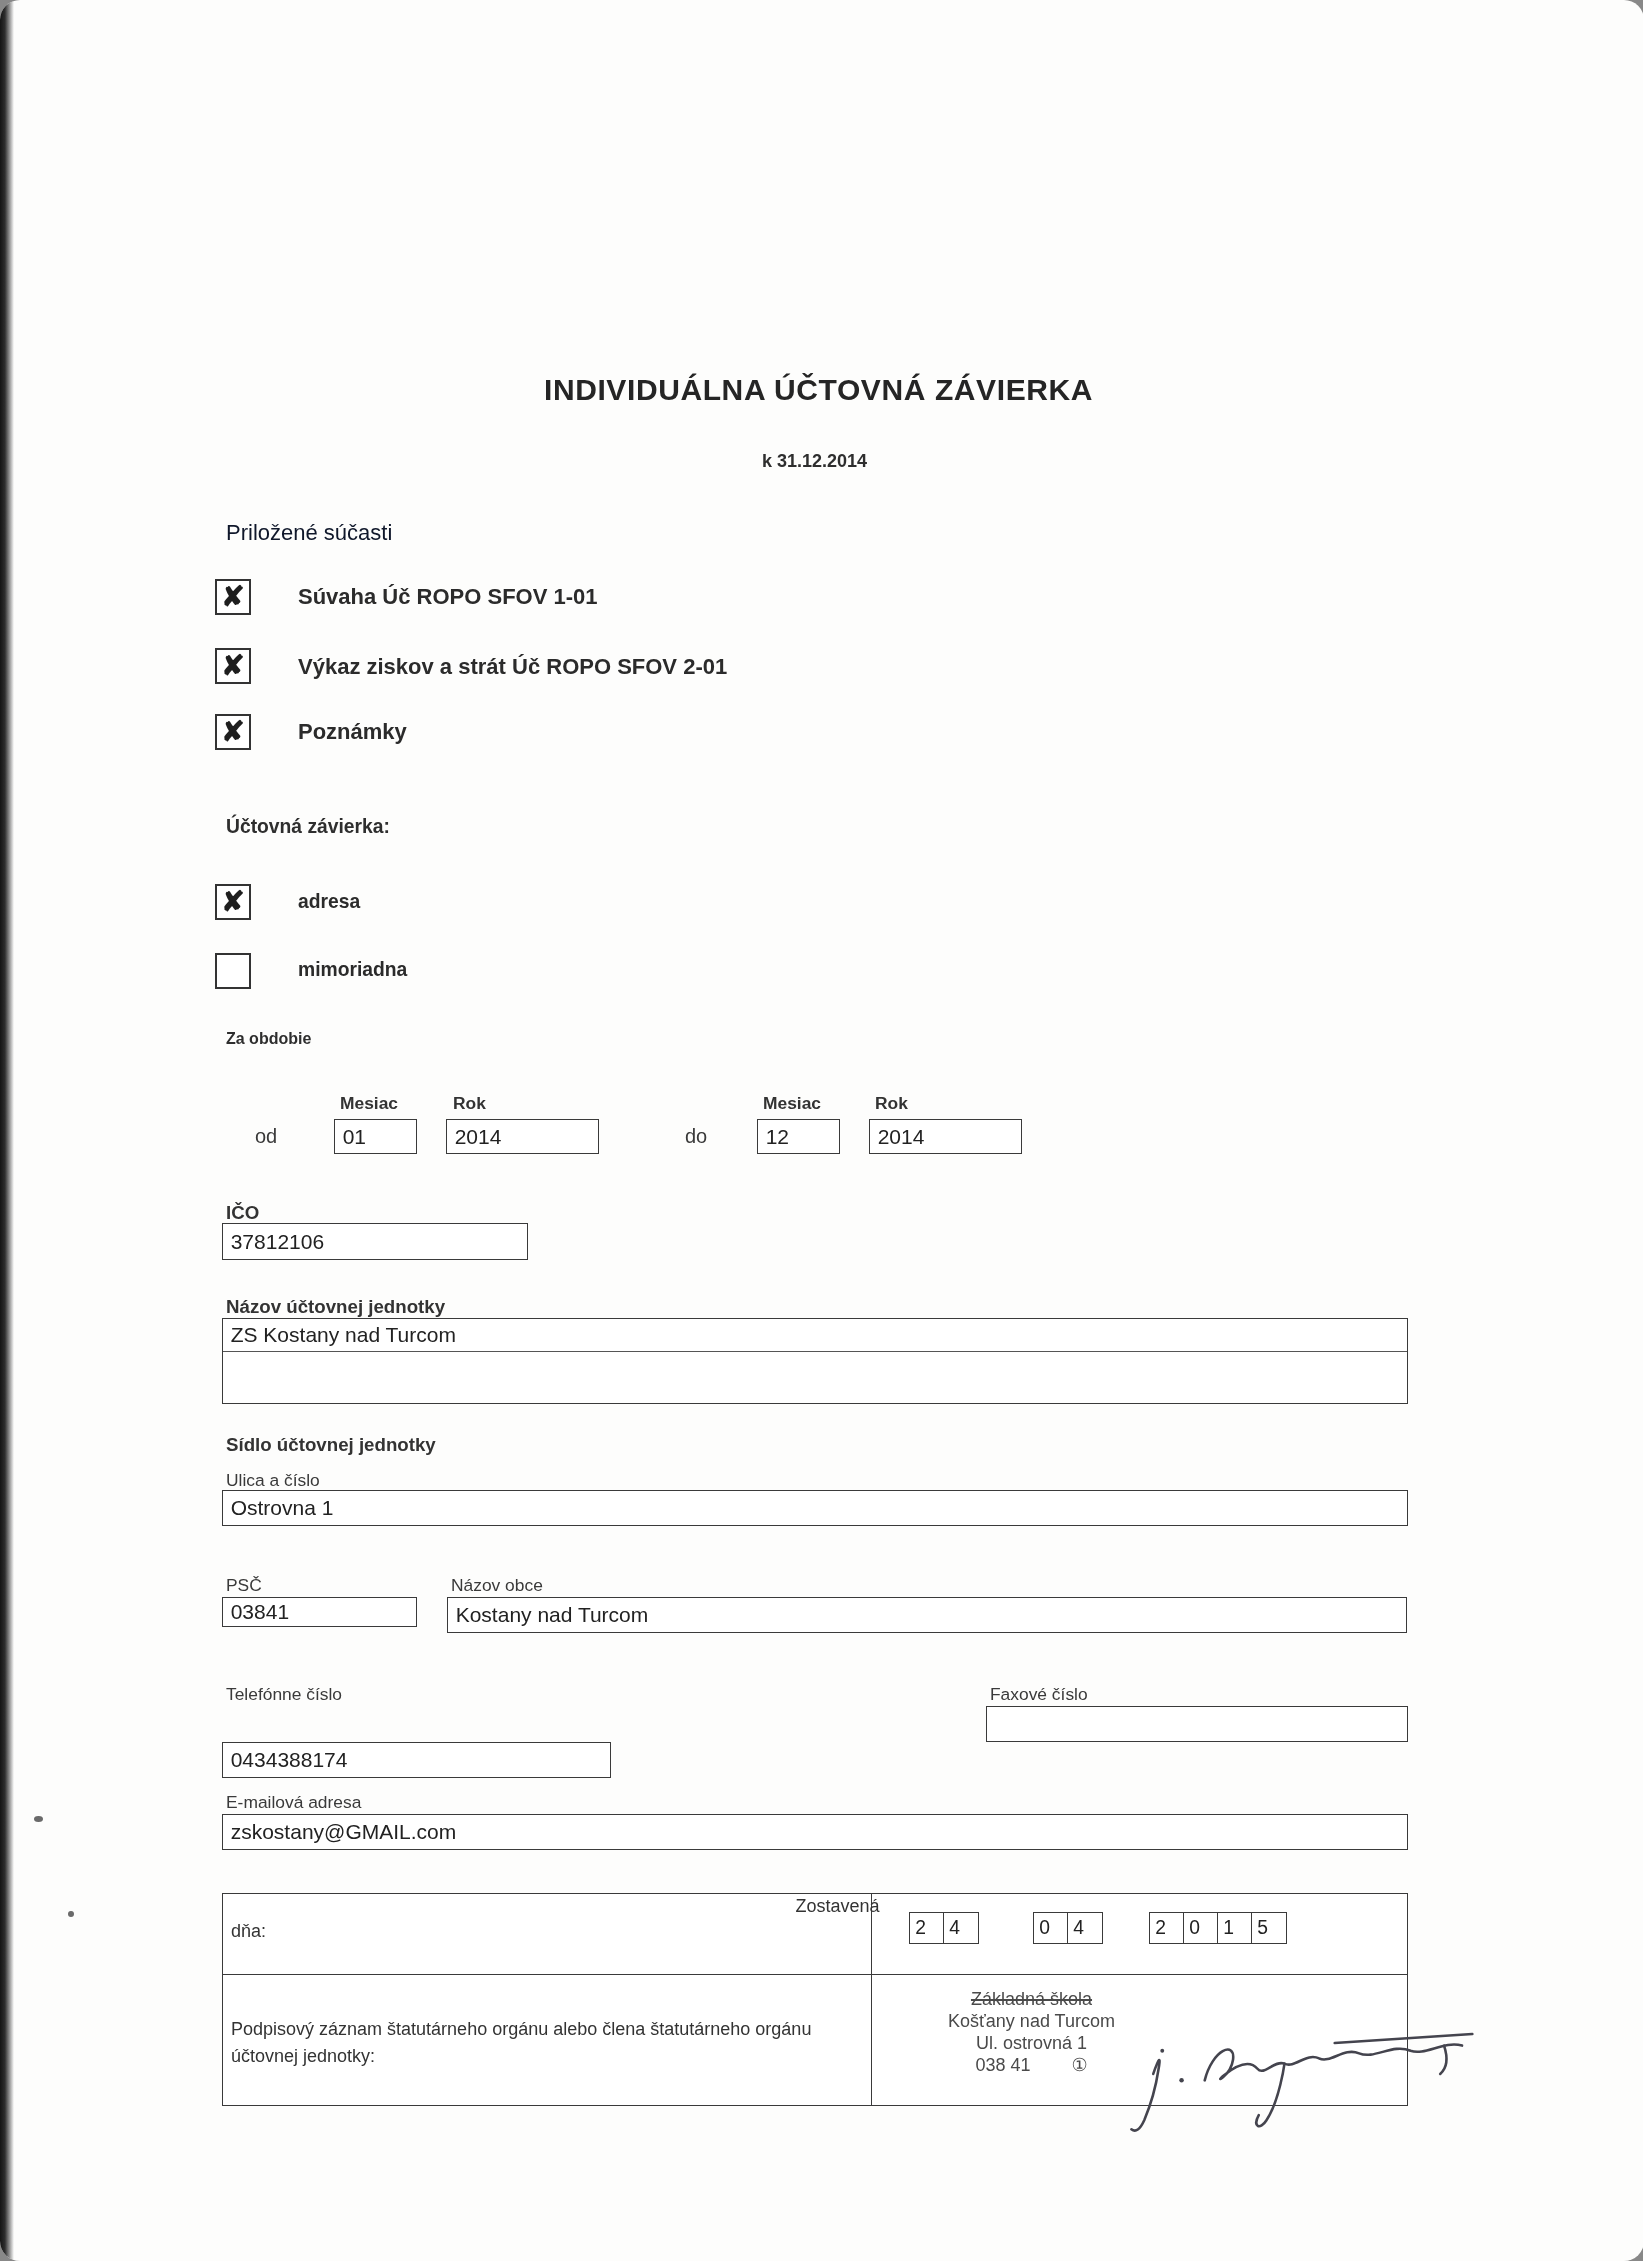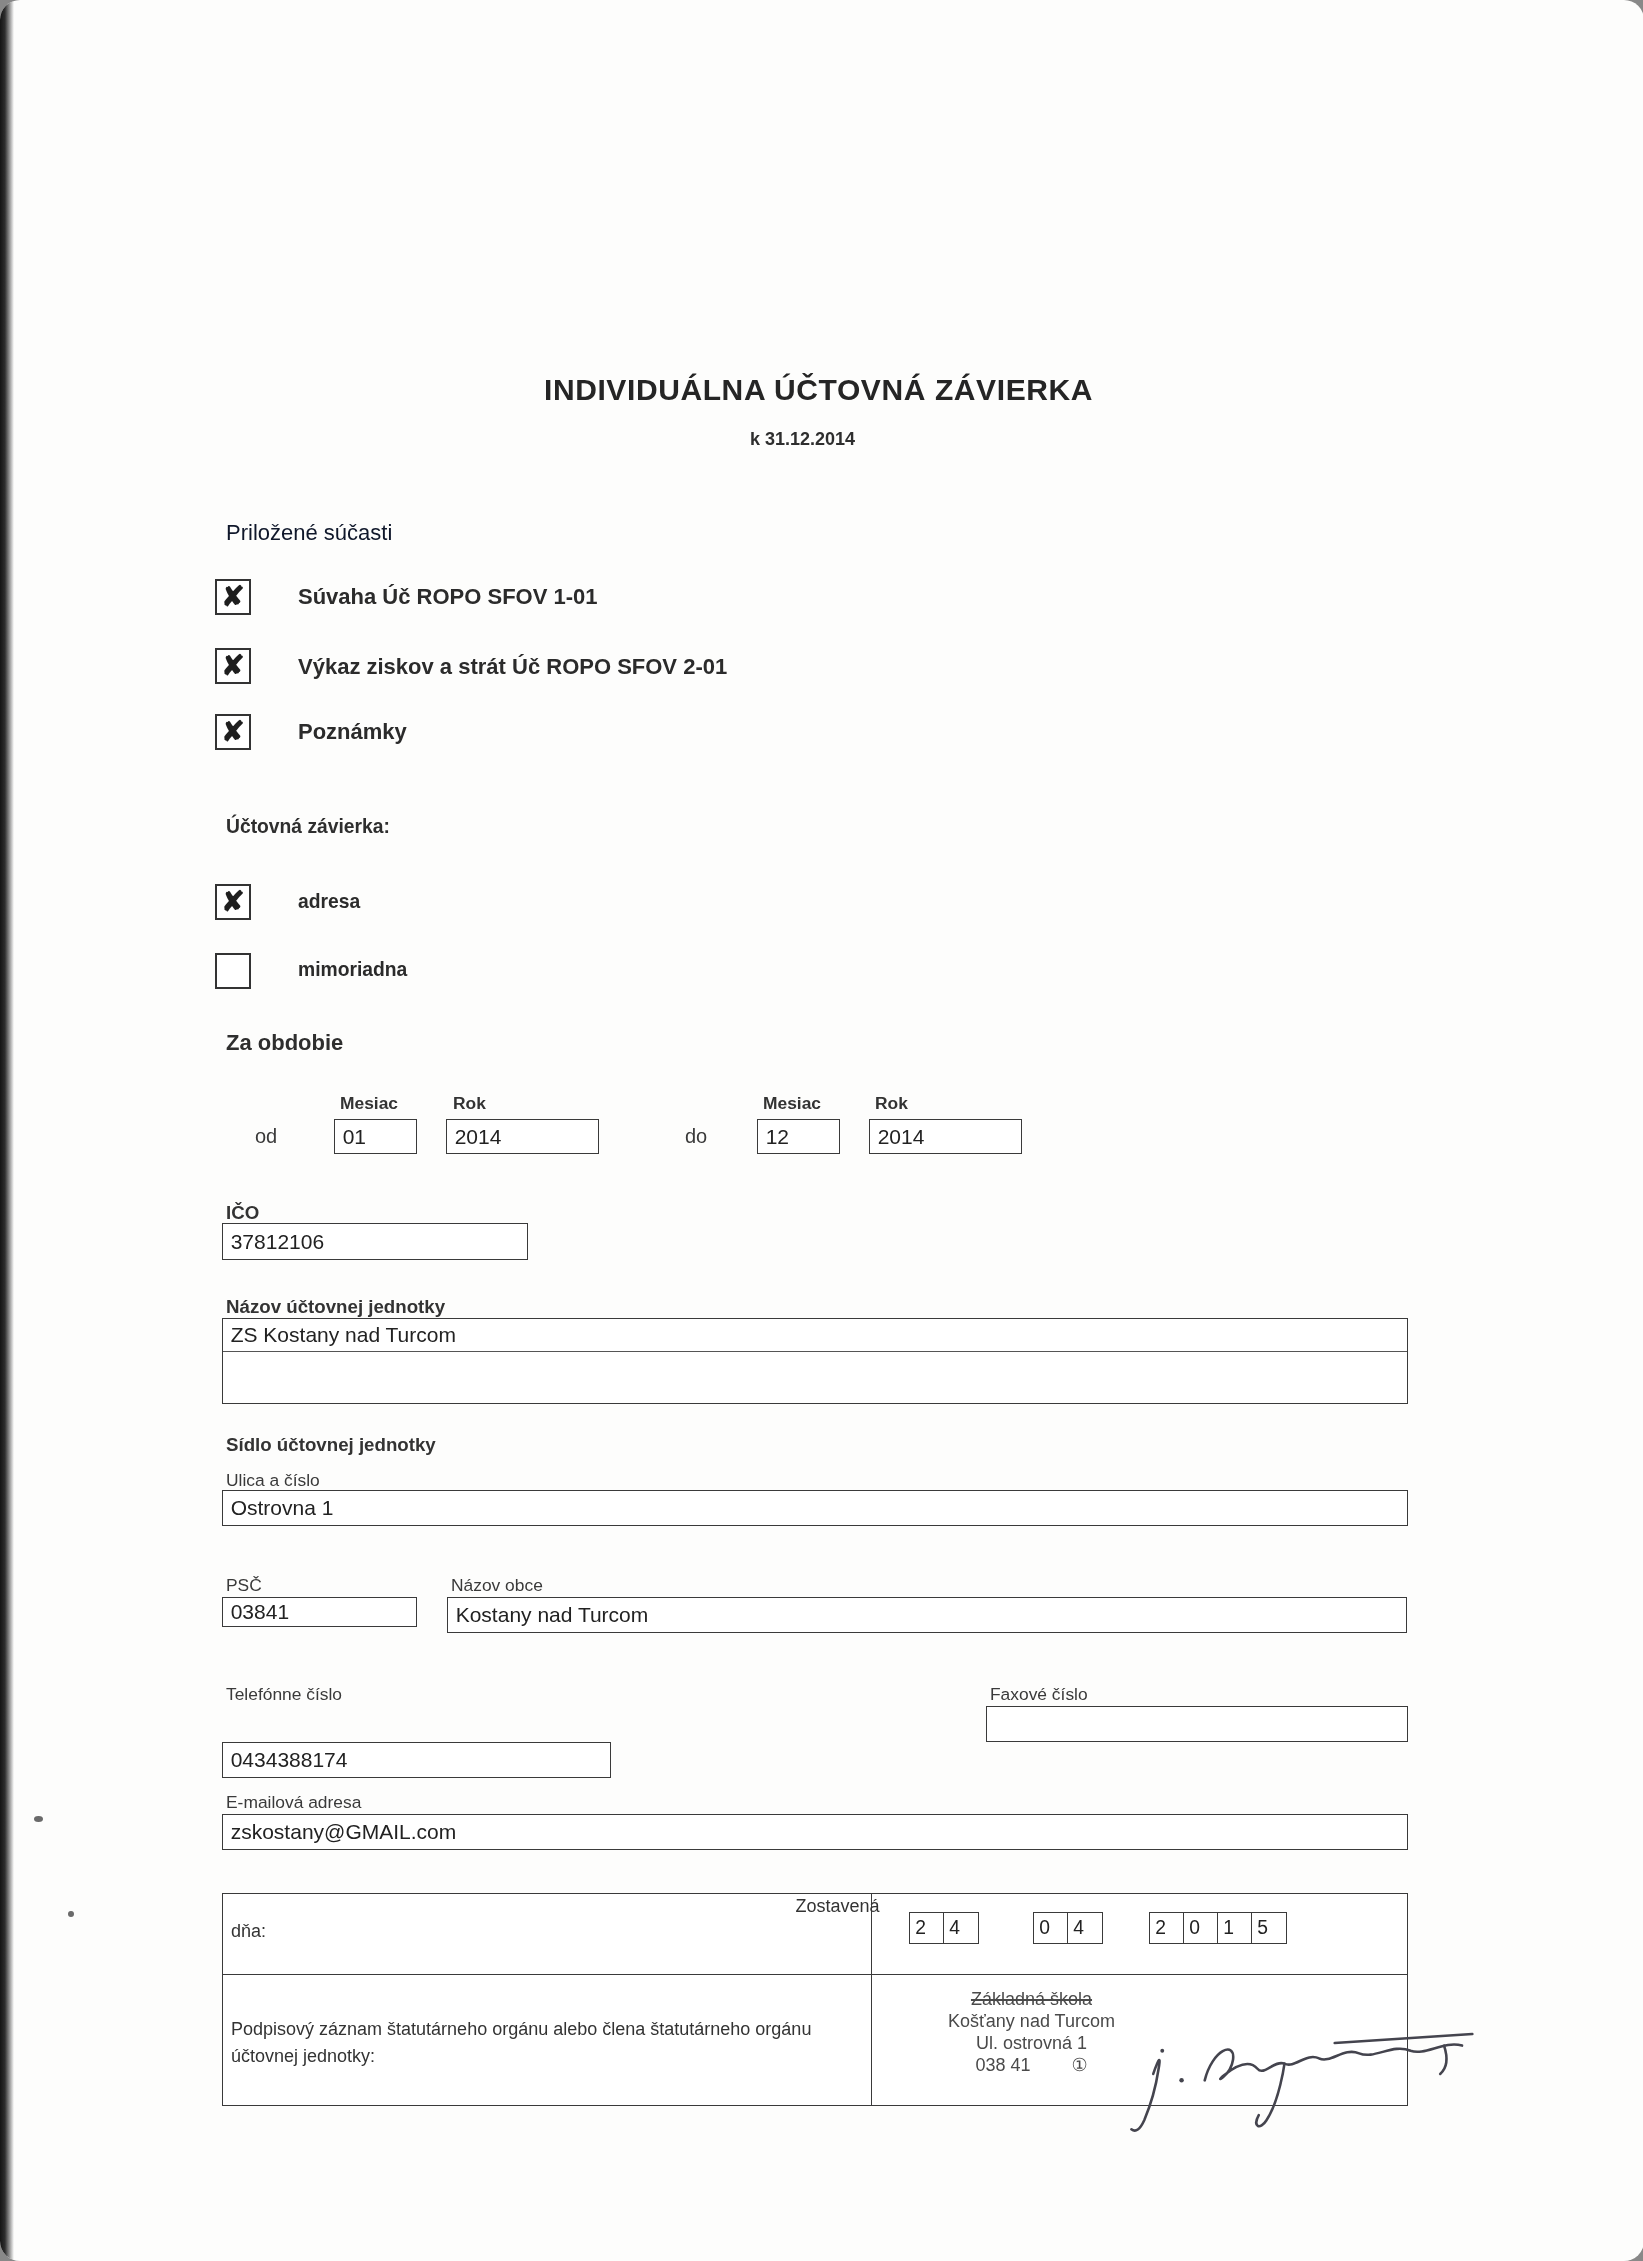--- a/index.html
+++ b/index.html
@@ -53,42 +53,42 @@
 </head>
 <body>
 
 <div class="page">
 
   <div class="scan-edge"></div>
   <div class="speck" style="left:34px; top:1816px; width:9px; height:6.4px;"></div>
   <div class="speck" style="left:68px; top:1911px; width:5.8px; height:5.8px;"></div>
 
   <div class="abs title" style="left:0; top:373px; width:1637px;">INDIVIDUÁLNA ÚČTOVNÁ ZÁVIERKA</div>
-  <div class="abs subtitle" style="left:0; top:429px; width:1605px;">k 31.12.2014</div>
+  <div class="abs subtitle" style="left:0; top:451px; width:1605px;padding-left:12px;">k 31.12.2014</div>
 
   <div class="abs h-reg" style="left:226px; top:520px;">Priložené súčasti</div>
 
   <div class="cb" style="left:215px; top:579px;">✘</div>
   <div class="cb-label" style="left:298px; top:584px;">Súvaha Úč ROPO SFOV 1-01</div>
 
   <div class="cb" style="left:215px; top:648px;">✘</div>
   <div class="cb-label" style="left:298px; top:654px;">Výkaz ziskov a strát Úč ROPO SFOV 2-01</div>
 
   <div class="cb" style="left:215px; top:714px;">✘</div>
   <div class="cb-label" style="left:298px; top:719px;">Poznámky</div>
 
   <div class="abs h-bold" style="left:226px; top:816px; font-size:19.3px;">Účtovná závierka:</div>
 
   <div class="cb" style="left:215px; top:884px;">✘</div>
   <div class="cb-label-sm" style="left:298px; top:891px;">adresa</div>
 
   <div class="cb" style="left:215px; top:953px;"></div>
   <div class="cb-label-sm" style="left:298px; top:959px;">mimoriadna</div>
 
-  <div class="abs h-bold" style="left:226px; top:1030px; font-size:22px;">Za obdobie</div>
+  <div class="abs h-bold" style="left:226px; top:1030px; font-size:16px;">Za obdobie</div>
 
   <div class="small-label-b" style="left:340px; top:1093px;">Mesiac</div>
   <div class="small-label-b" style="left:453px; top:1093px;">Rok</div>
 
   <div class="small-label" style="left:255px; top:1125px; font-size:20px;">od</div>
   <div class="field" style="left:334px; top:1119px; width:83px; height:35px;">01</div>
   <div class="field" style="left:446px; top:1119px; width:153px; height:35px;">2014</div>
 
   <div class="small-label" style="left:685px; top:1125px; font-size:20px;">do</div>
   <div class="small-label-b" style="left:763px; top:1093px;">Mesiac</div>

